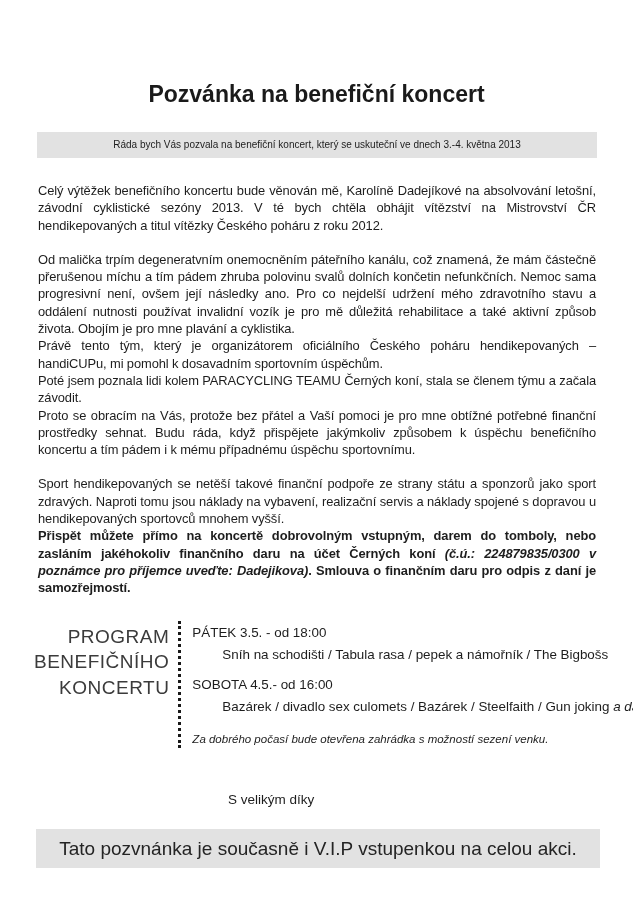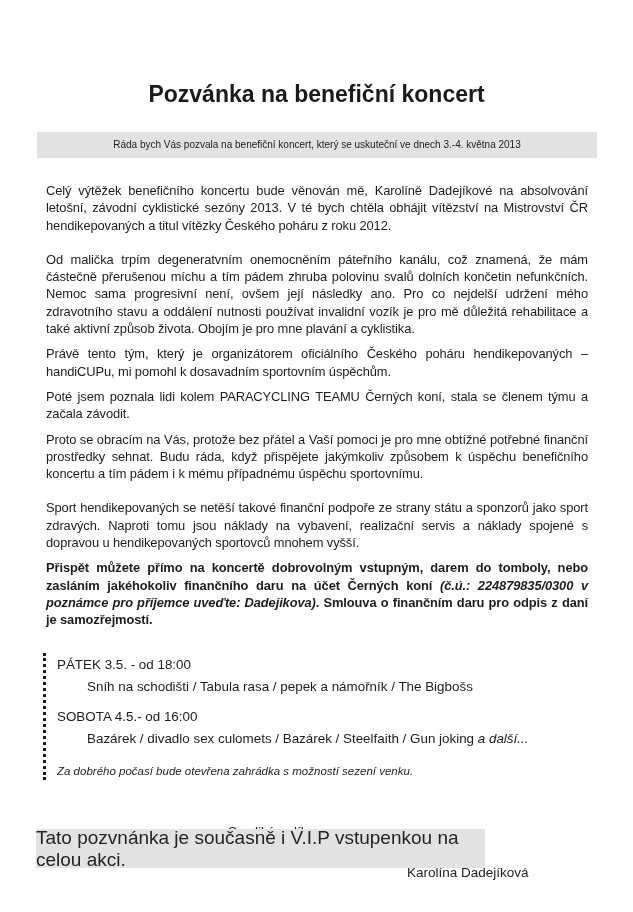--- a/index.html
+++ b/index.html
@@ -14,40 +14,40 @@
   .intro-box {
     margin:24px 36px 0 37px; background:#e2e2e2;
     padding:3px 10px 4px; text-align:center;
     font-size:10px; line-height:19px;
   }
   .body-text {
     margin:24px 37px 0 38px;
     font-size:12.9px; line-height:17.3px;
     text-align:justify; letter-spacing:-0.1px;
   }
-  .para { margin:8px; }
+  .para { margin:0; }
   .para.gap { margin-top:17px; }
   .body-text .para:first-child { margin-top:0; }
   .bold { font-weight:bold; }
   .italic { font-style:italic; }
   .program { display:flex; align-items:stretch; margin:24px 0 0 34px; }
   .program-label {
     width:136px; text-align:right;
     font-size:19px; line-height:25.5px; font-weight:300;
     letter-spacing:0.5px; color:#3b3b3b; padding-top:3px;
   }
   .program-divider { border-left:3px dotted #191919; margin-left:9px; width:0; }
   .program-content { padding:3px 0 0 11px; font-size:13.4px; line-height:17px; }
   .bands { padding-left:30px; margin-top:5px; white-space:nowrap; }
   .day-header.sat { margin-top:13px; }
   .program-note { margin-top:16px; font-size:11.5px; font-style:italic; }
   .thanks { margin:44px 0 0 228px; font-size:13.5px; }
   .signature { margin:26px 0 0 407px; font-size:13.5px; }
   .footer-bar {
-    position:absolute; left:36px; top:829px; width:449px; height:39px;
+    position:absolute; left:36px; top:829px; width:564px; height:39px;
     background:#e2e2e2; display:flex; align-items:center; justify-content:center;
     font-size:19px; color:#242424;
   }
 </style>
 </head>
 <body>
 
 <div class="page">
 
   <h1 class="title">Pozvánka na benefiční koncert</h1>
@@ -60,20 +60,25 @@
     <p class="para">Celý výtěžek benefičního koncertu bude věnován mě, Karolíně Dadejíkové na absolvování letošní, závodní cyklistické sezóny 2013. V té bych chtěla obhájit vítězství na Mistrovství ČR hendikepovaných a titul vítězky Českého poháru z roku 2012.</p>
     <p class="para gap">Od malička trpím degeneratvním onemocněním páteřního kanálu, což znamená, že mám částečně přerušenou míchu a tím pádem zhruba polovinu svalů dolních končetin nefunkčních. Nemoc sama progresivní není, ovšem její následky ano. Pro co nejdelší udržení mého zdravotního stavu a oddálení nutnosti používat invalidní vozík je pro mě důležitá rehabilitace a také aktivní způsob života. Obojím je pro mne plavání a cyklistika.</p>
     <p class="para">Právě tento tým, který je organizátorem oficiálního Českého poháru hendikepovaných – handiCUPu, mi pomohl k dosavadním sportovním úspěchům.</p>
     <p class="para">Poté jsem poznala lidi kolem PARACYCLING TEAMU Černých koní, stala se členem týmu a začala závodit.</p>
     <p class="para">Proto se obracím na Vás, protože bez přátel a Vaší pomoci je pro mne obtížné potřebné finanční prostředky sehnat. Budu ráda, když přispějete jakýmkoliv způsobem k úspěchu benefičního koncertu a tím pádem i k mému případnému úspěchu sportovnímu.</p>
     <p class="para gap">Sport hendikepovaných se netěší takové finanční podpoře ze strany státu a sponzorů jako sport zdravých. Naproti tomu jsou náklady na vybavení, realizační servis a náklady spojené s dopravou u hendikepovaných sportovců mnohem vyšší.</p>
     <p class="para bold"><span>Přispět můžete přímo na koncertě dobrovolným vstupným, darem do tomboly, nebo zasláním jakéhokoliv finančního daru na účet Černých koní </span><span class="italic">(č.ú.: 224879835/0300 v poznámce pro příjemce uveďte: Dadejikova)</span><span>. Smlouva o finančním daru pro odpis z daní je samozřejmostí.</span></p>
   </div>
 
   <div class="program">
+    <div class="program-label">
+      <div>PROGRAM</div>
+      <div>BENEFIČNÍHO</div>
+      <div>KONCERTU</div>
+    </div>
     <div class="program-divider"></div>
     <div class="program-content">
       <div class="day-header">PÁTEK 3.5. - od 18:00</div>
       <div class="bands">Sníh na schodišti / Tabula rasa / pepek a námořník / The Bigbošs</div>
       <div class="day-header sat">SOBOTA 4.5.- od 16:00</div>
       <div class="bands"><span>Bazárek / divadlo sex culomets / Bazárek / Steelfaith / Gun joking </span><span class="italic">a další...</span></div>
       <div class="program-note">Za dobrého počasí bude otevřena zahrádka s možností sezení venku.</div>
     </div>
   </div>
 

